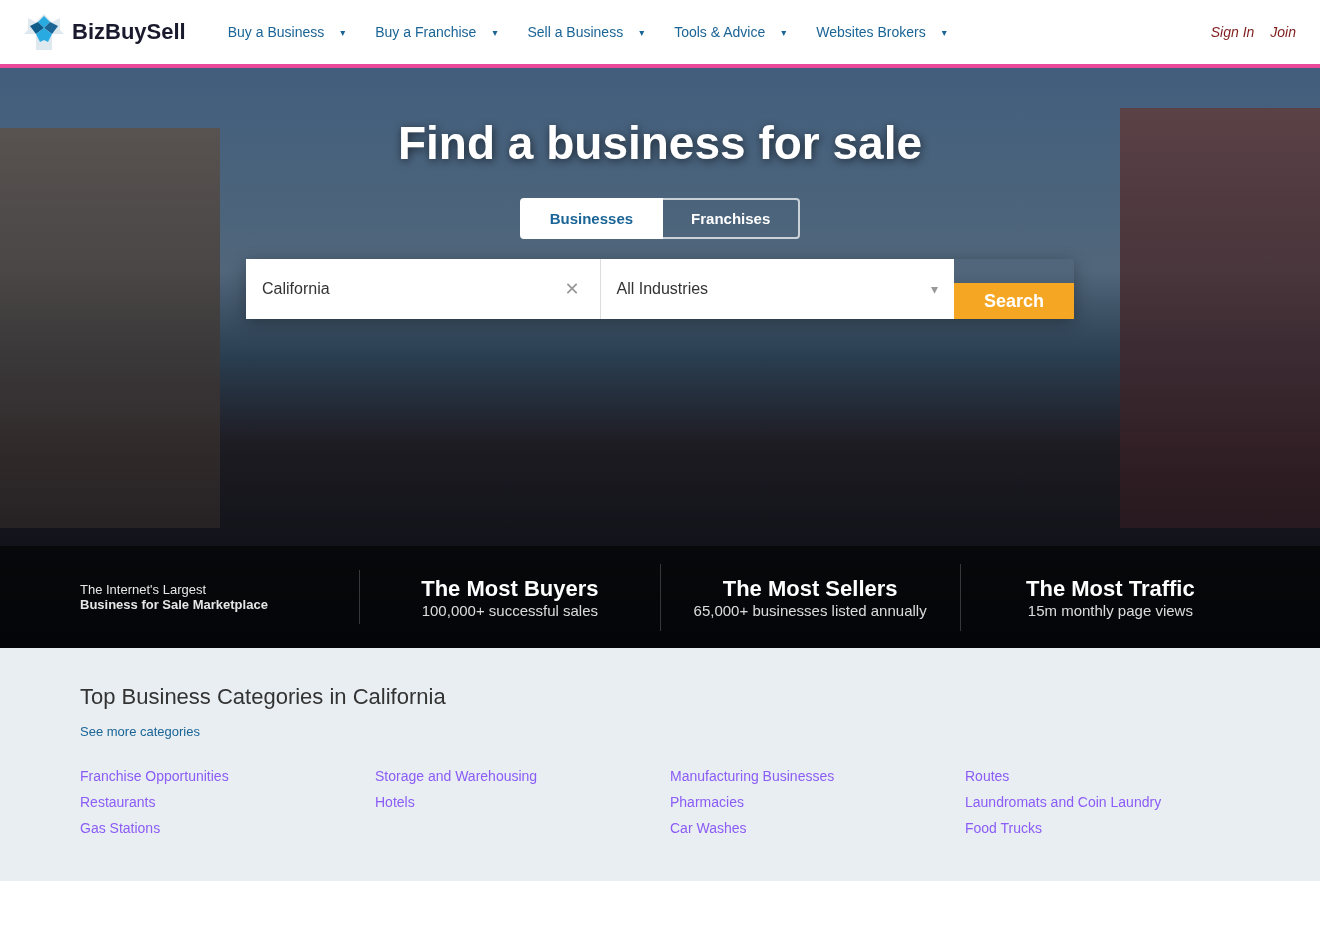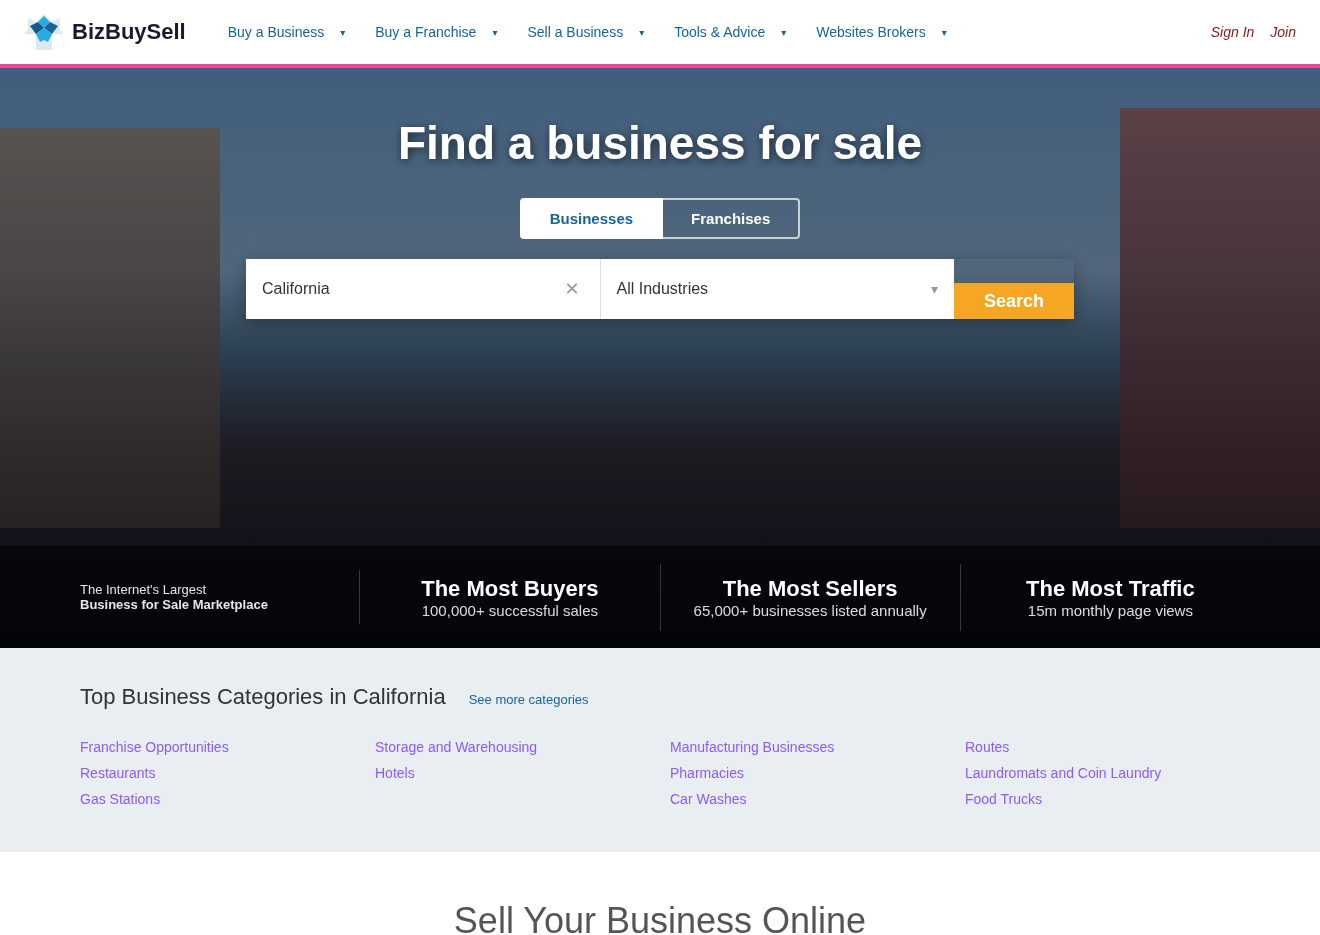--- a/index.html
+++ b/index.html
@@ -257,22 +257,23 @@
     }
 
     
     .categories {
       background: #e8eef2;
       padding: 36px 80px 40px;
     }
     .categories-header {
       display: flex;
       align-items: baseline;
-      gap: 23px;
+      gap: 14px;
       margin-bottom: 24px;
+      flex-direction: column;
     }
     .categories-title {
       font-size: 22px;
       color: #333;
       font-weight: 400;
     }
     .categories-link {
       font-size: 13px;
       color: #1a6496;
       text-decoration: none;

